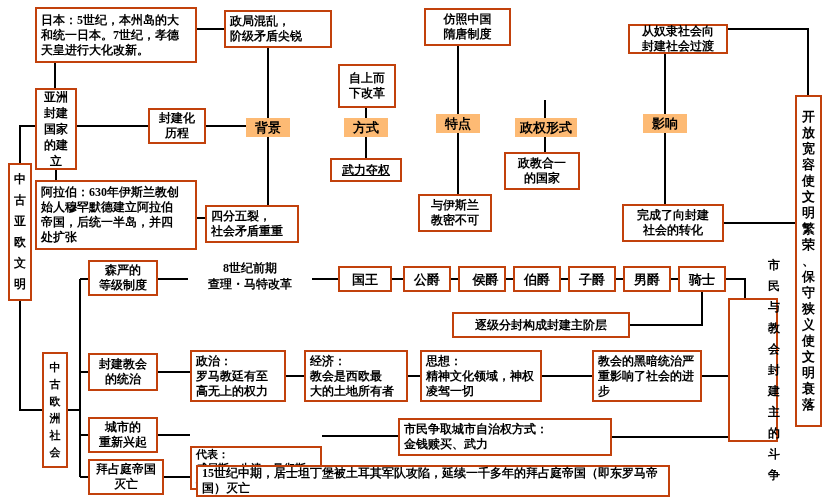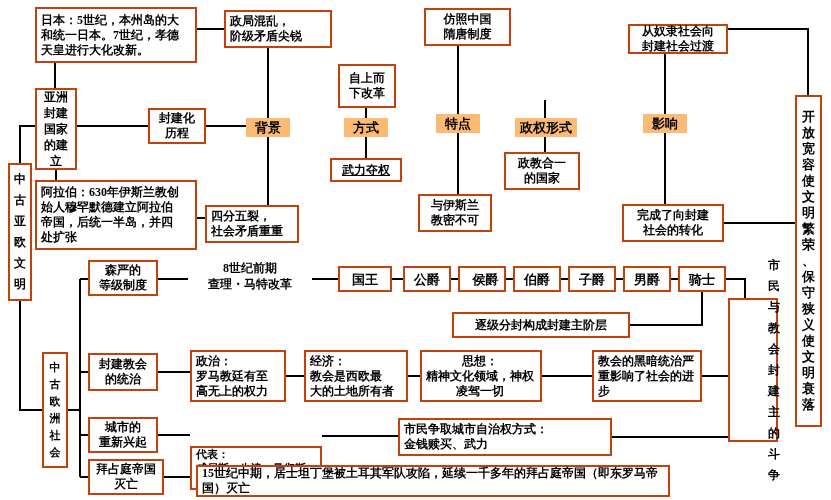--- a/index.html
+++ b/index.html
@@ -113,21 +113,21 @@
   <div class="box vtwo" style="left:728px;top:298px;width:50px;height:144px;padding-left:44px;">市民与教会封建主的斗争</div>
 
   <div class="box" style="left:88px;top:353px;width:70px;height:38px;">封建教会
 的统治</div>
   <div class="box tl" style="left:190px;top:350px;width:96px;height:52px;">政治：
 罗马教廷有至
 高无上的权力</div>
   <div class="box tl" style="left:304px;top:350px;width:104px;height:52px;">经济：
 教会是西欧最
 大的土地所有者</div>
-  <div class="box tl" style="left:420px;top:350px;width:122px;height:52px;text-align:center;">思想：
+  <div class="box tl" style="left:420px;top:350px;width:122px;height:52px;">思想：
 精神文化领域，神权
 凌驾一切</div>
   <div class="box tl" style="left:592px;top:350px;width:110px;height:52px;">教会的黑暗统治严
 重影响了社会的进
 步</div>
 
   <div class="box" style="left:88px;top:417px;width:70px;height:36px;">城市的
 重新兴起</div>
   <div class="box tl" style="left:190px;top:414px;width:132px;height:44px;font-size:11px;line-height:14px;margin-top:32px;">代表：
 威尼斯、牛津、曼彻斯特</div>

